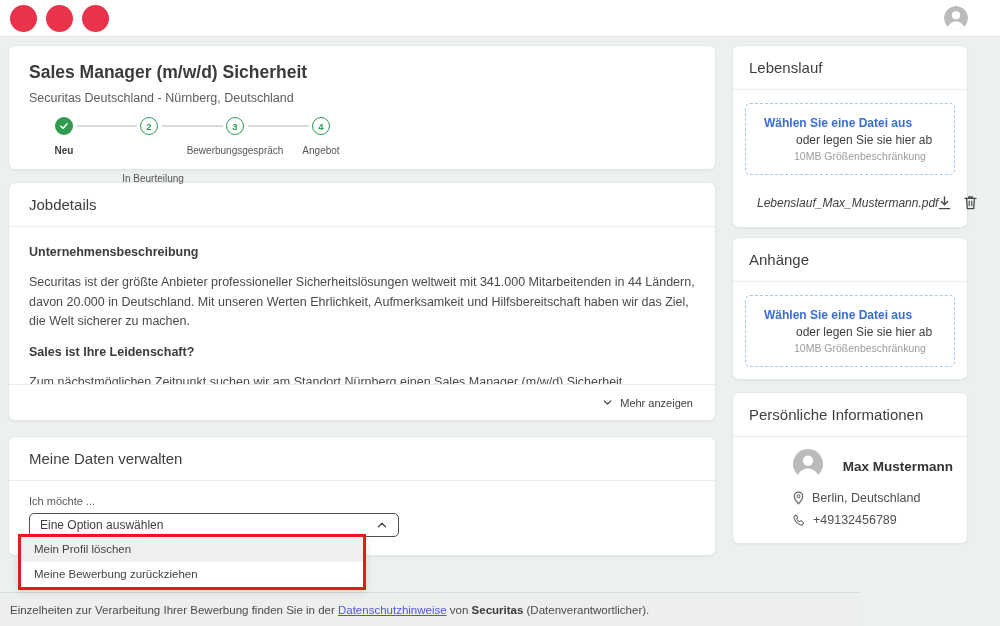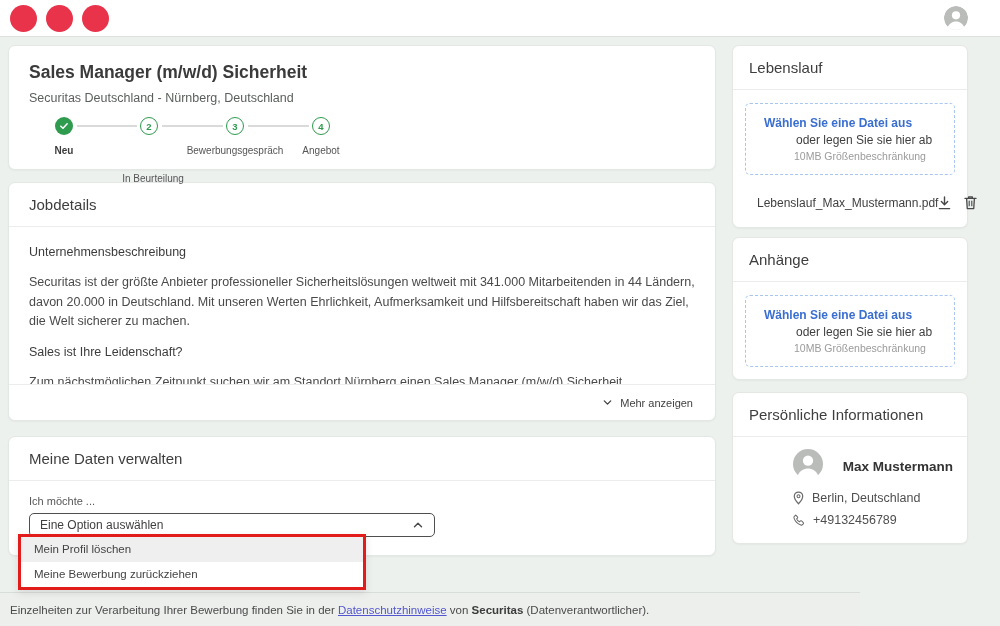--- a/index.html
+++ b/index.html
@@ -55,33 +55,33 @@
     font-size:10px; color:#555; white-space:nowrap;
   }
   .lb1 { left:35px; font-weight:bold; color:#3c3c3c; }
   .lb2 { left:124px;margin-top:28px; } .lb3 { left:206px; } .lb4 { left:292px; }
 
   
   .jobdetails-card { margin-bottom:15px; }
   .jd-body { height:157px; overflow:hidden; padding:16px 20px 0; font-size:12.5px;
              color:#4a4a4a; line-height:1.55; }
   .jd-body p { margin-bottom:11px; }
-  .jd-body .bold { font-weight:normal; color:#3c3c3c; }
+  .jd-body .bold { font-weight:bold; color:#3c3c3c; }
   .jd-footer {
     border-top:1px solid #ececec; height:36px; display:flex; align-items:center;
     justify-content:flex-end; gap:7px; padding-right:22px; font-size:11px;
     color:#3f3f3f; cursor:pointer;
   }
 
   
   .manage-card { position:relative; }
   .manage-body { padding:14px 20px 18px; }
   .field-label { font-size:11px; color:#575757; margin-bottom:6px; }
   .select-box {
-    width:406px; height:24px; border:1px solid #4f4f4f; border-radius:5px;
+    width:370px; height:24px; border:1px solid #4f4f4f; border-radius:5px;
     background:#fff; display:flex; align-items:center; justify-content:space-between;
     padding:0 10px; font-size:12px; color:#3f3f3f; cursor:pointer;
   }
   .dropdown-annotation {
     position:absolute; left:9px; top:97px; width:348px; z-index:20;
     border:3px solid #e21b1b; background:#6d28d9;
     box-shadow:0 3px 8px rgba(0,0,0,0.10);
   }
   .dd-option { height:25px; line-height:25px; padding-left:13px; font-size:11.5px;
                color:#444; cursor:pointer; background:#fff; }
@@ -90,21 +90,21 @@
   
   .side-card-l { margin-bottom:9px; }
   .side-card-a { margin-bottom:12px; }
   .dropzone {
     margin:13px 12px 12px; border:1.5px dashed #a9c6f2; border-radius:5px;
     padding:12px 8px 12px 18px; cursor:pointer;
   }
   .dz-link { font-size:12px; font-weight:bold; color:#3a6ed0; }
   .dz-hint { font-size:12px; color:#3f3f3f; margin-top:3px;margin-left:32px; }
   .dz-limit { font-size:10.5px; color:#9b9b9b; margin-top:3px; margin-left:30px; }
-  .file-row { display:flex; align-items:center; padding:6px 8px 15px 14px; }
+  .file-row { display:flex; align-items:center; padding:6px 8px 15px 14px;font-style:italic; }
   .file-name { font-size:12px; color:#3f3f3f; margin-left:10px; flex:1; }
   .file-actions { display:flex; gap:13px; align-items:center; }
   .icon-btn { cursor:pointer; display:flex; color:#474747; }
 
   .personal-body { padding:12px 14px 16px; }
   .pname-row { display:flex; align-items:center; gap:20px;justify-content:flex-end; }
   .pname { font-size:13.5px; font-weight:bold; color:#333; }
   .p-row { display:flex; align-items:center; gap:8px; margin-left:46px; margin-top:8px;
            font-size:12.5px; color:#4f4f4f; }
   .p-row svg { color:#6a6a6a; flex:none; }

